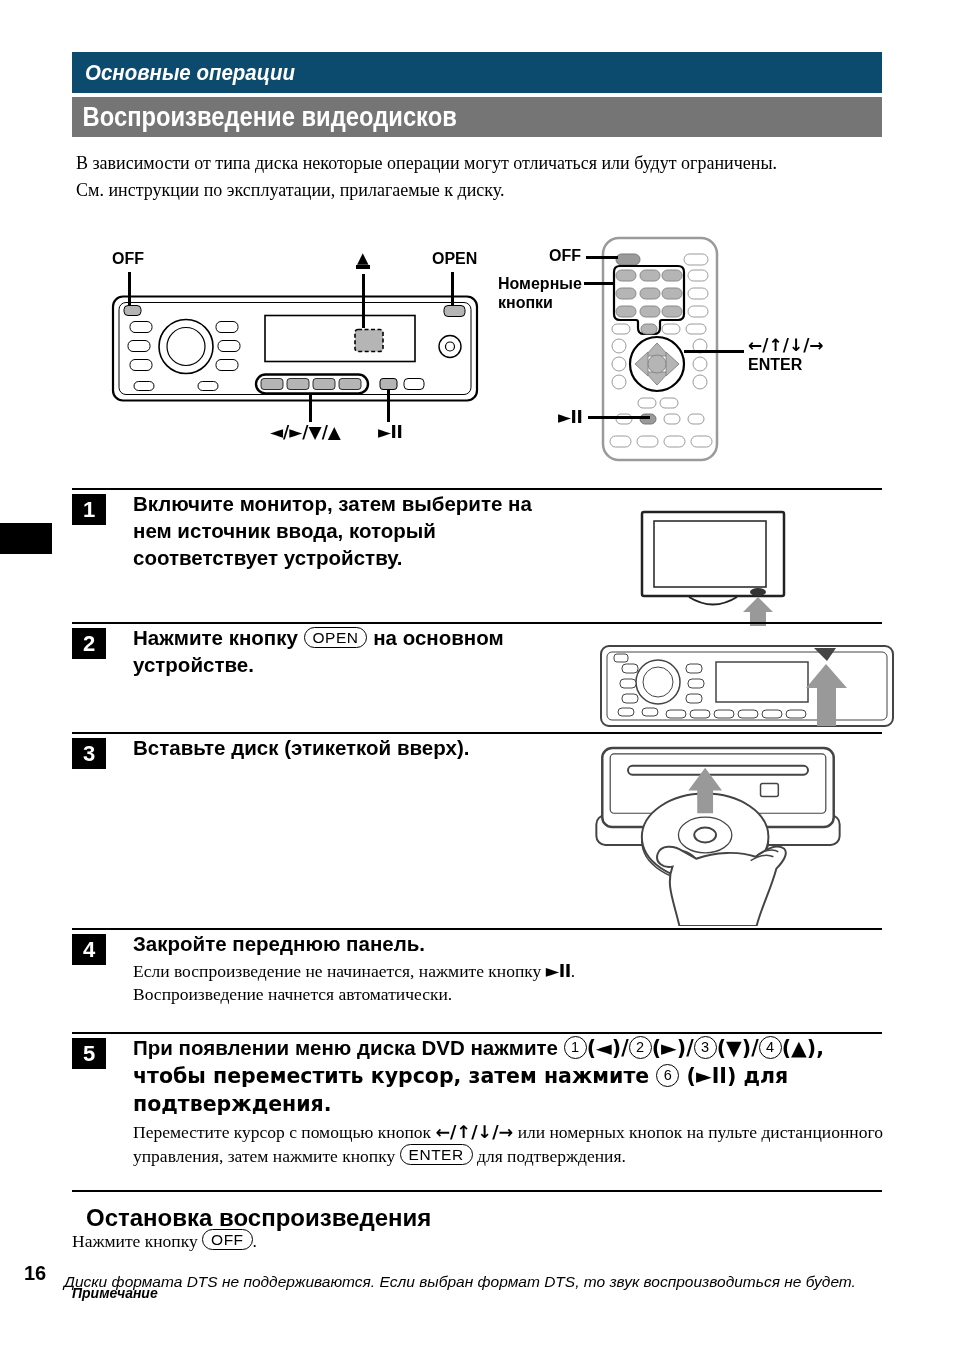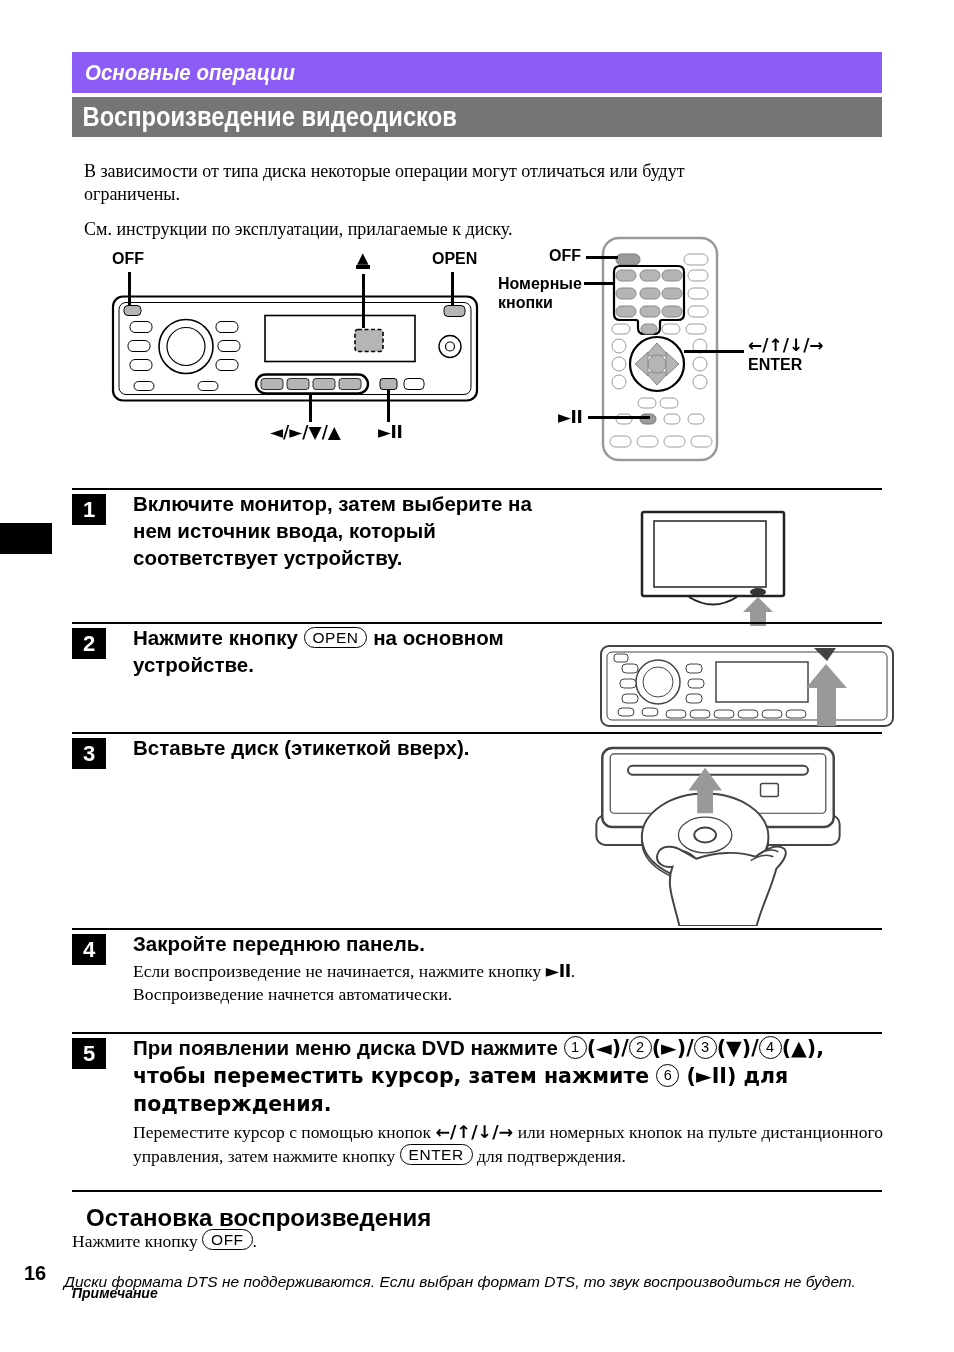--- a/index.html
+++ b/index.html
@@ -1,31 +1,31 @@
 <!DOCTYPE html>
 <html><head>
 <meta charset="utf-8">
 <style>
   html,body { margin:0; padding:0; background:#fff; }
   .page { position:relative; width:954px; height:1352px; background:#fff; overflow:hidden;
           font-family:"Liberation Sans","DejaVu Sans",sans-serif; color:#000; }
 
   
-  .chapter-bar { position:absolute; left:72px; top:52px; width:810px; height:41px; background:#8b5cf6;
+  .chapter-bar { position:absolute; left:72px; top:52px; width:810px; height:41px; background:#0c4a6e;
                  display:flex; align-items:center; }
   .chapter-bar span { color:#fff; font-weight:bold; font-style:italic; font-size:22px;
                       padding-left:14px; transform:scaleX(.93); transform-origin:left center; }
   .title-bar { position:absolute; left:72px; top:97px; width:810px; height:40px; background:#757575;
                display:flex; align-items:center; }
   .title-bar span { color:#fff; font-weight:bold; font-size:27px; padding-left:12px;
                     transform:scaleX(.88); transform-origin:left center; }
 
   .intro { position:absolute; left:72px; top:148px; width:712px;
            font-family:"Liberation Serif","DejaVu Serif",serif; font-size:18px; line-height:23px; }
-  .intro p { margin:12px; }
+  .intro p { margin:4px; }
 
   
   .diagram { position:absolute; left:72px; top:230px; width:880px; height:250px; }
   .dlabel { position:absolute; font-weight:bold; font-size:16px; white-space:nowrap; }
   .dlabel.sym { font-size:17px; }
   .callout { position:absolute; background:#000; }
   .eject { display:inline-block; border-bottom:4px solid #000; line-height:12px; padding:0 1px 1px 1px;
            font-size:15px; font-weight:bold; font-family:"DejaVu Sans",sans-serif; }
   .two-line { line-height:19px; }
 

